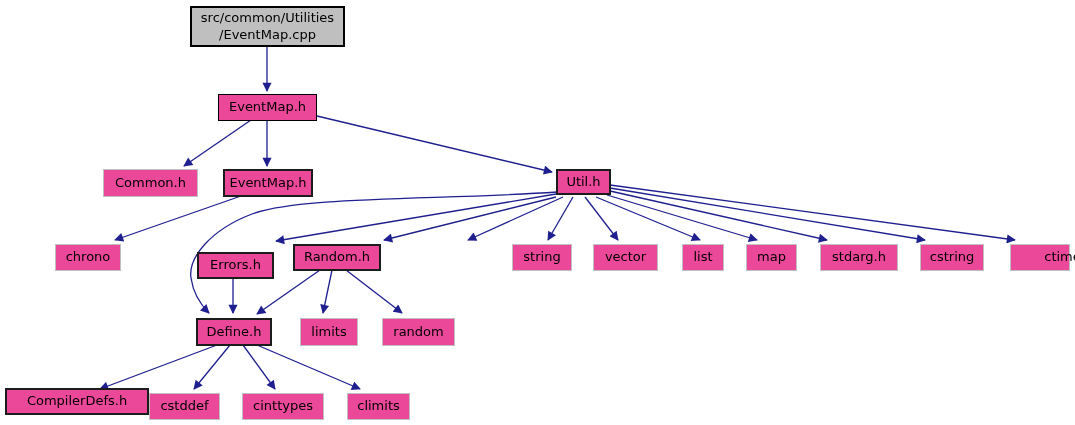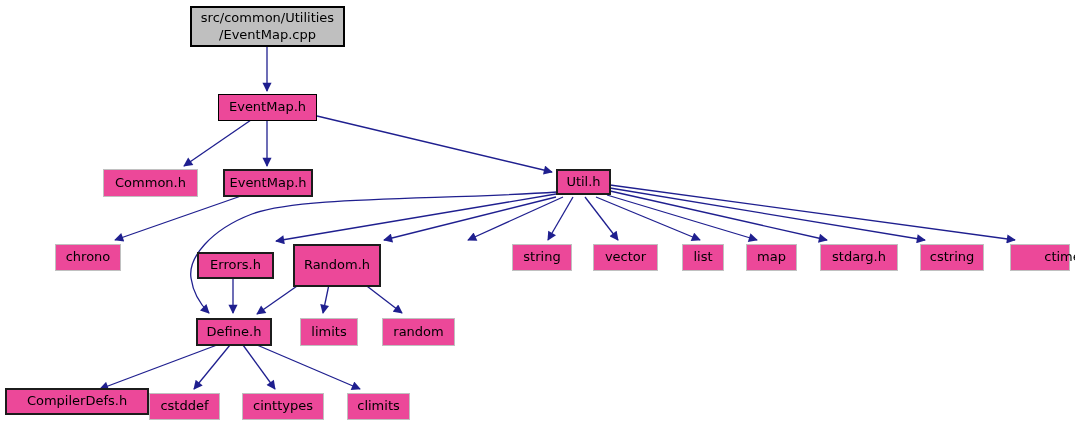--- a/index.html
+++ b/index.html
@@ -83,21 +83,21 @@
   <div class="node doc" style="left:556px;top:169px;width:55px;height:26px;">
     <span>Util.h</span>
   </div>
 
   <div class="node ext" style="left:55px;top:244px;width:66px;height:27px;">
     <span>chrono</span>
   </div>
   <div class="node doc" style="left:197px;top:252px;width:77px;height:27px;">
     <span>Errors.h</span>
   </div>
-  <div class="node doc" style="left:293px;top:244px;width:88px;height:43px;">
+  <div class="node doc" style="left:293px;top:244px;width:88px;height:27px;">
     <span>Random.h</span>
   </div>
   <div class="node ext" style="left:512px;top:244px;width:60px;height:27px;align-items:center;">
     <span>string</span>
   </div>
   <div class="node ext" style="left:593px;top:244px;width:65px;height:27px;">
     <span>vector</span>
   </div>
   <div class="node ext" style="left:682px;top:244px;width:42px;height:27px;">
     <span>list</span>

